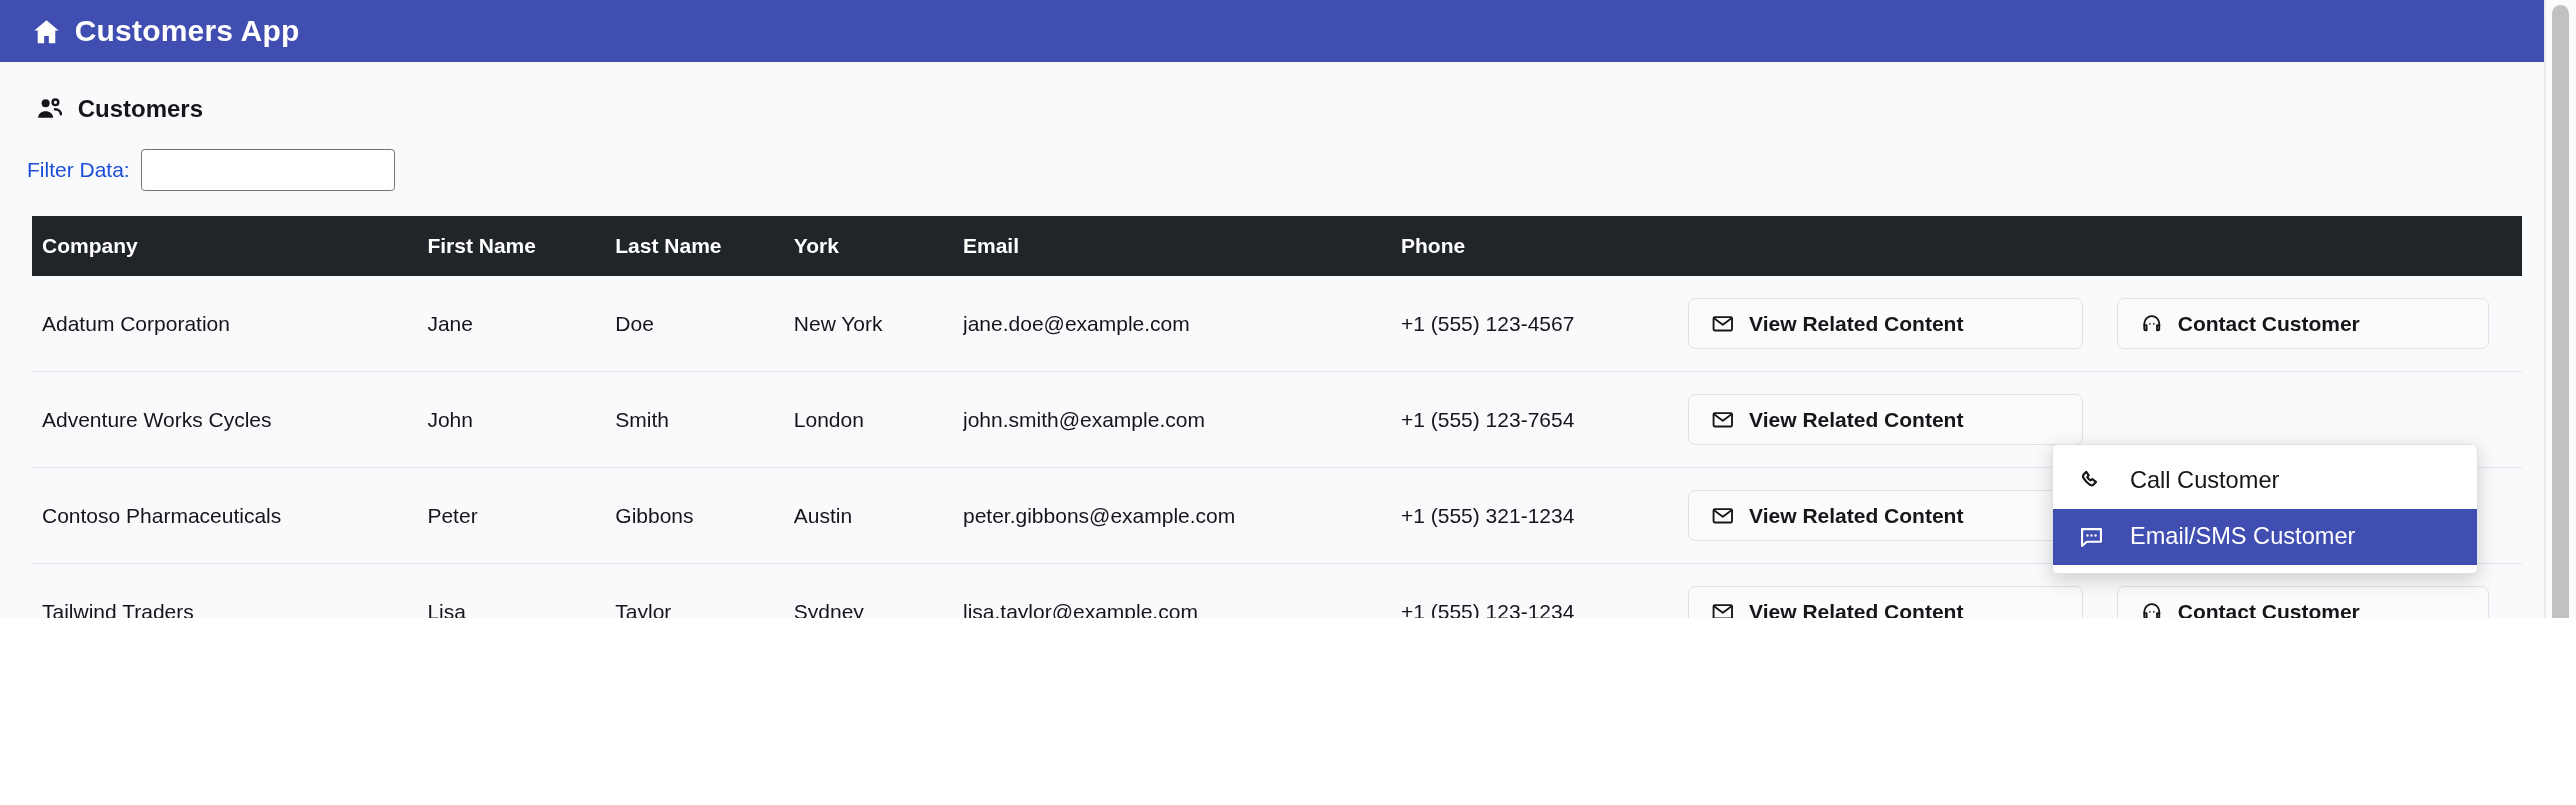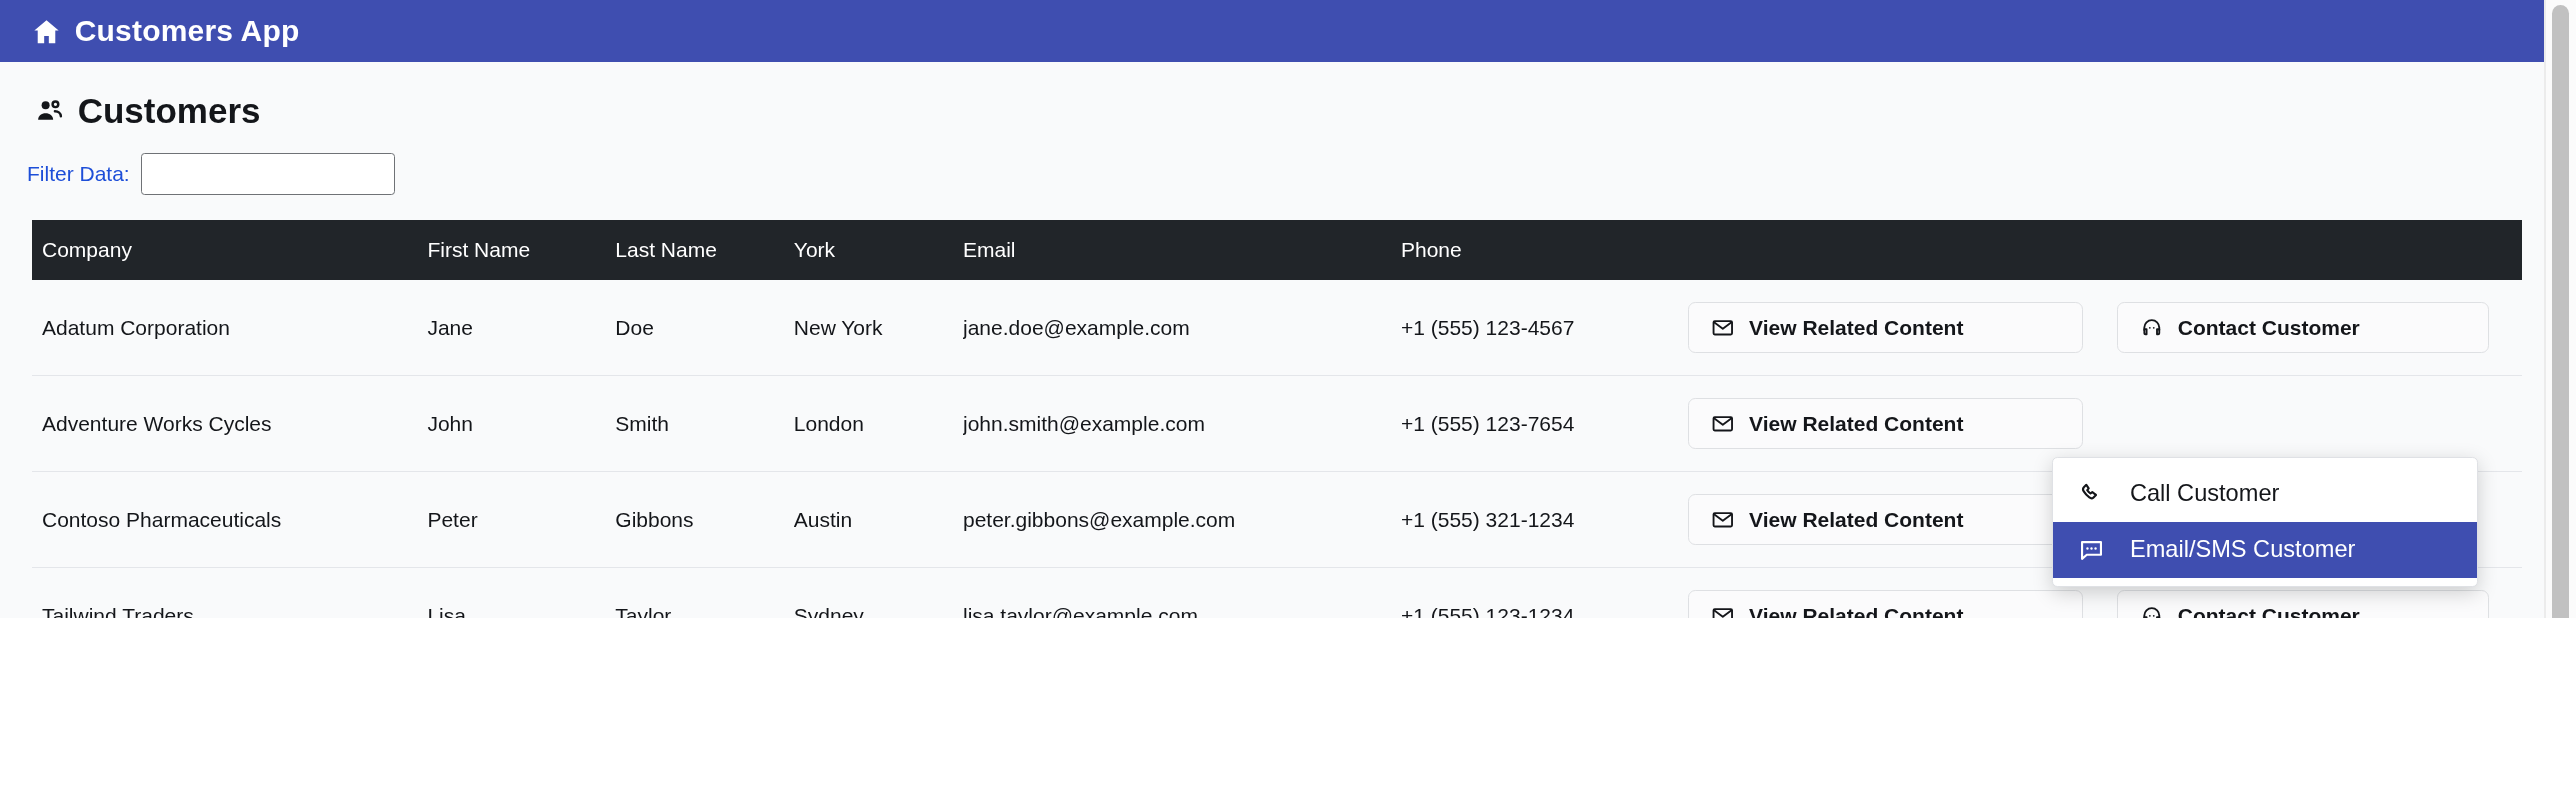--- a/index.html
+++ b/index.html
@@ -57,21 +57,21 @@
     align-items: center;
     padding: 31px 0 0 34px;
   }
   .section-head .people-icon {
     width: 31px; height: 31px;
     display:inline-flex; align-items:center; justify-content:center;
     margin-right: 12.7px;
     flex:none;
   }
   .section-title {
-    font-size: 35px;
+    font-size: 24px;
     font-weight: bold;
     color: #14161a;
     line-height: 1;
   }
 
   
   .filter-row {
     display: flex;
     align-items: center;
     padding: 25.4px 0 0 27px;
@@ -102,21 +102,21 @@
   table.data {
     border-collapse: collapse;
     width: 2490px;
     table-layout: fixed;
     background: transparent;
   }
   table.data thead th {
     background: #212529;
     color: #ffffff;
     font-size: 21px;
-    font-weight: normal;
+    font-weight: bold;
     text-align: left;
     padding: 18px 0 18px 0;
     height: 57px;
     vertical-align: middle;
   }
   table.data thead th:first-child { padding-left: 10px; }
   table.data tbody td {
     font-size: 21px;
     color: #14161a;
     border-bottom: 0.9px solid #e4e6ea;
@@ -157,21 +157,21 @@
     line-height: 1;
   }
   .btn .bicon { display:inline-flex; align-items:center; flex:none; }
   .btn.wide { width: 395px; }
   .btn.contact { width: 372px; }
 
   
   .menu {
     position: absolute;
     left: 2052px;
-    top: 457px;
+    top: 444px;
     width: 426px;
     background: #ffffff;
     border: 0.9px solid #dfe1e5;
     border-radius: 5.4px;
     box-shadow: 0 5.4px 20px rgba(0,0,0,.18);
     padding: 8.2px 0 8.2px 0;
     z-index: 40;
     overflow: hidden;
   }
   .menu-item {

